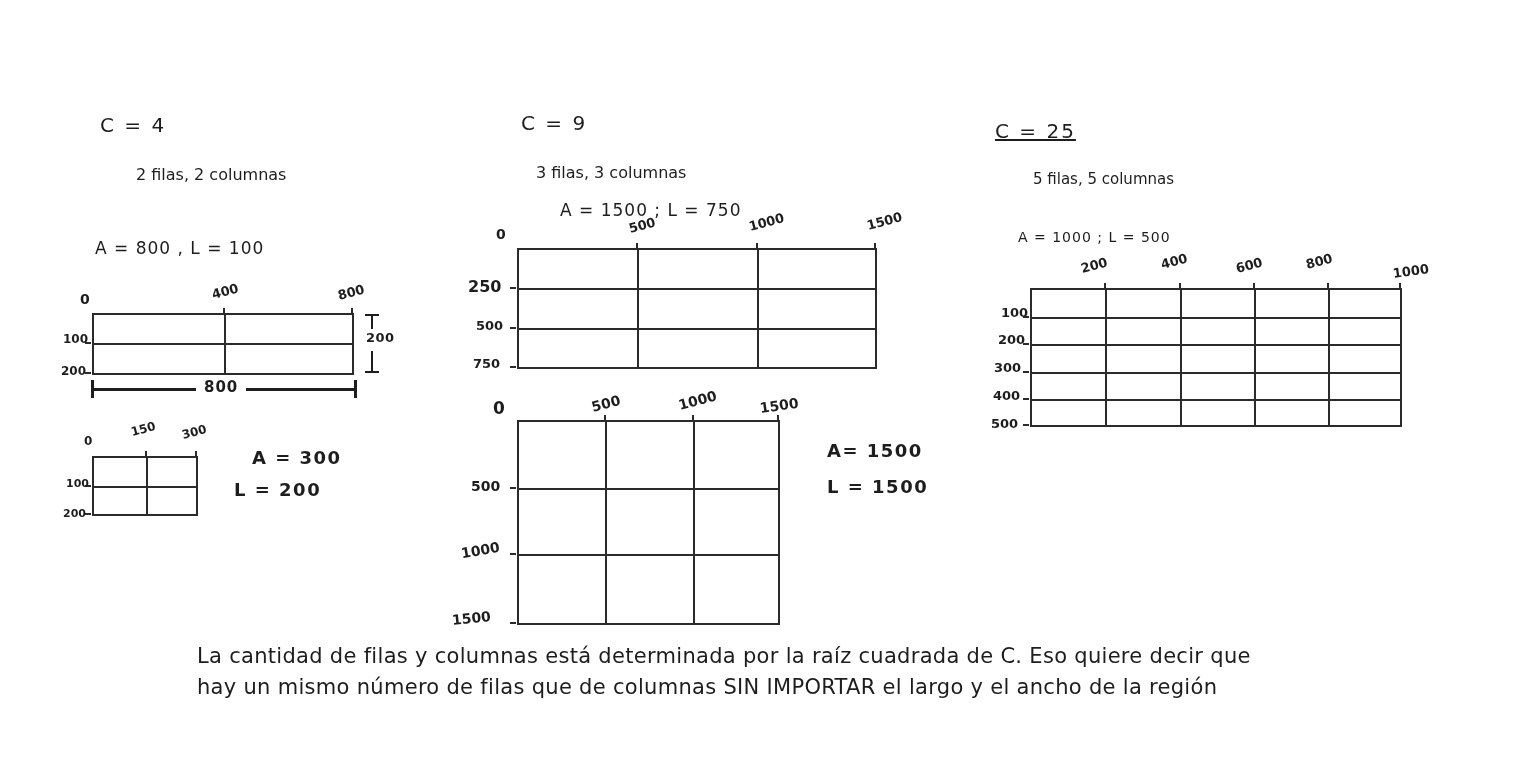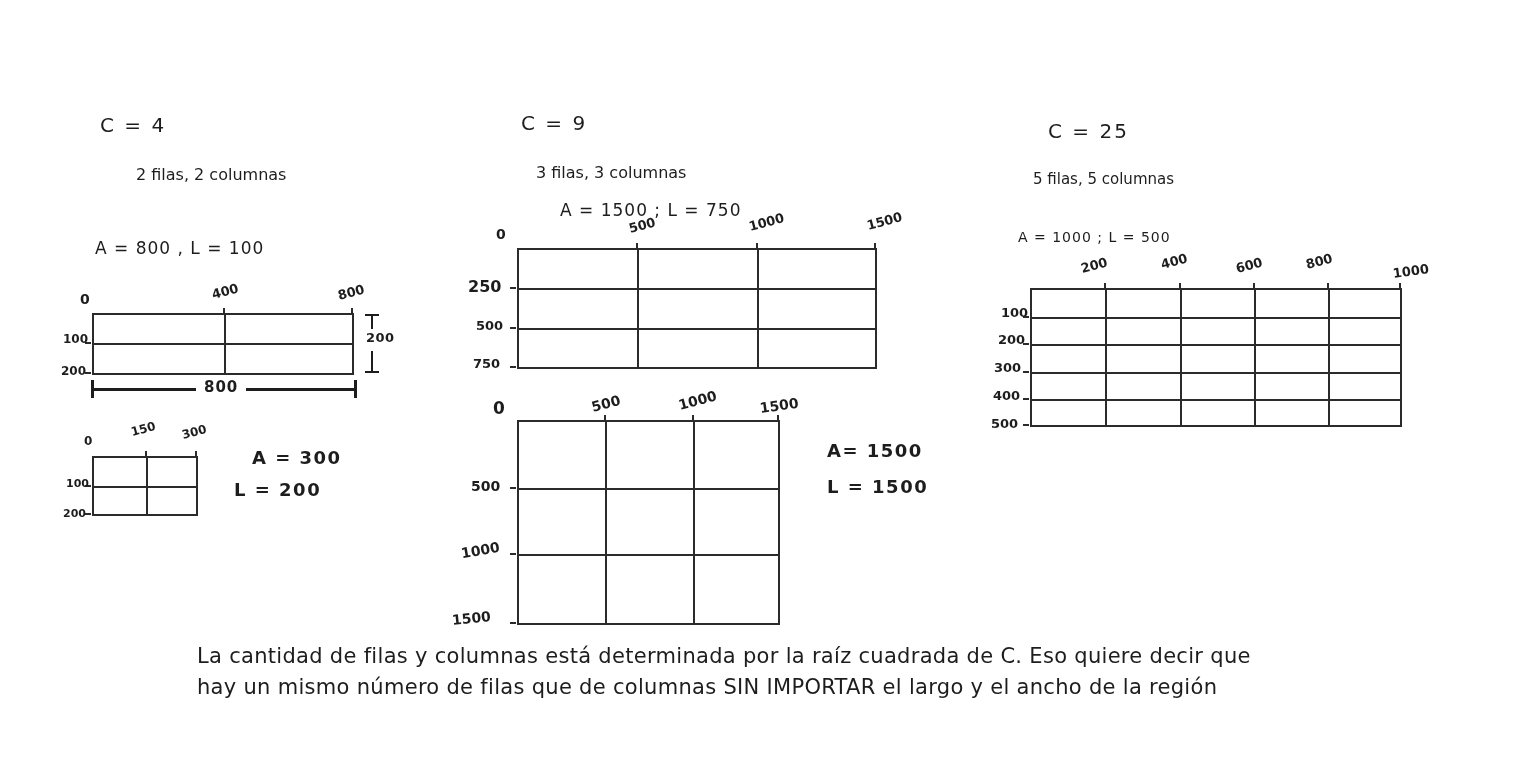--- a/index.html
+++ b/index.html
@@ -115,21 +115,21 @@
   <div class="lbl ticky" style="left:493px;top:399px;font-size:17px;">0</div>
   <div class="lbl tickx" style="left:594px;top:400px;font-size:14px;">500</div>
   <div class="lbl tickx" style="left:681px;top:398px;font-size:14px;">1000</div>
   <div class="lbl tickx" style="left:761px;top:401px;font-size:14px;transform:rotate(-8deg);">1500</div>
   <div class="lbl ticky" style="left:471px;top:479px;font-size:14px;">500</div>
   <div class="lbl ticky" style="left:461px;top:543px;font-size:14px;transform:rotate(-10deg);">1000</div>
   <div class="lbl ticky" style="left:452px;top:611px;font-size:14px;transform:rotate(-6deg);">1500</div>
   <div class="lbl side" style="left:827px;top:441px;">A= 1500</div>
   <div class="lbl side" style="left:827px;top:477px;">L = 1500</div>
 
-  <div class="lbl c-label" style="left:1048px;top:120px;">C = 25</div>
+  <div class="lbl c-label" style="left:995px;top:120px;text-decoration:underline;">C = 25</div>
   <div class="lbl dims" style="left:1033px;top:171px;font-size:15px;">5 filas, 5 columnas</div>
   <div class="lbl params" style="left:1018px;top:230px;font-size:14px;">A = 1000  ;   L = 500</div>
 
   <div class="grid" style="left:1030px;top:288px;width:372px;height:139px;">
     <div class="vline" style="left:73px;"></div>
     <div class="vline" style="left:148px;"></div>
     <div class="vline" style="left:222px;"></div>
     <div class="vline" style="left:296px;"></div>
     <div class="hline" style="top:27px;"></div>
     <div class="hline" style="top:54px;"></div>

